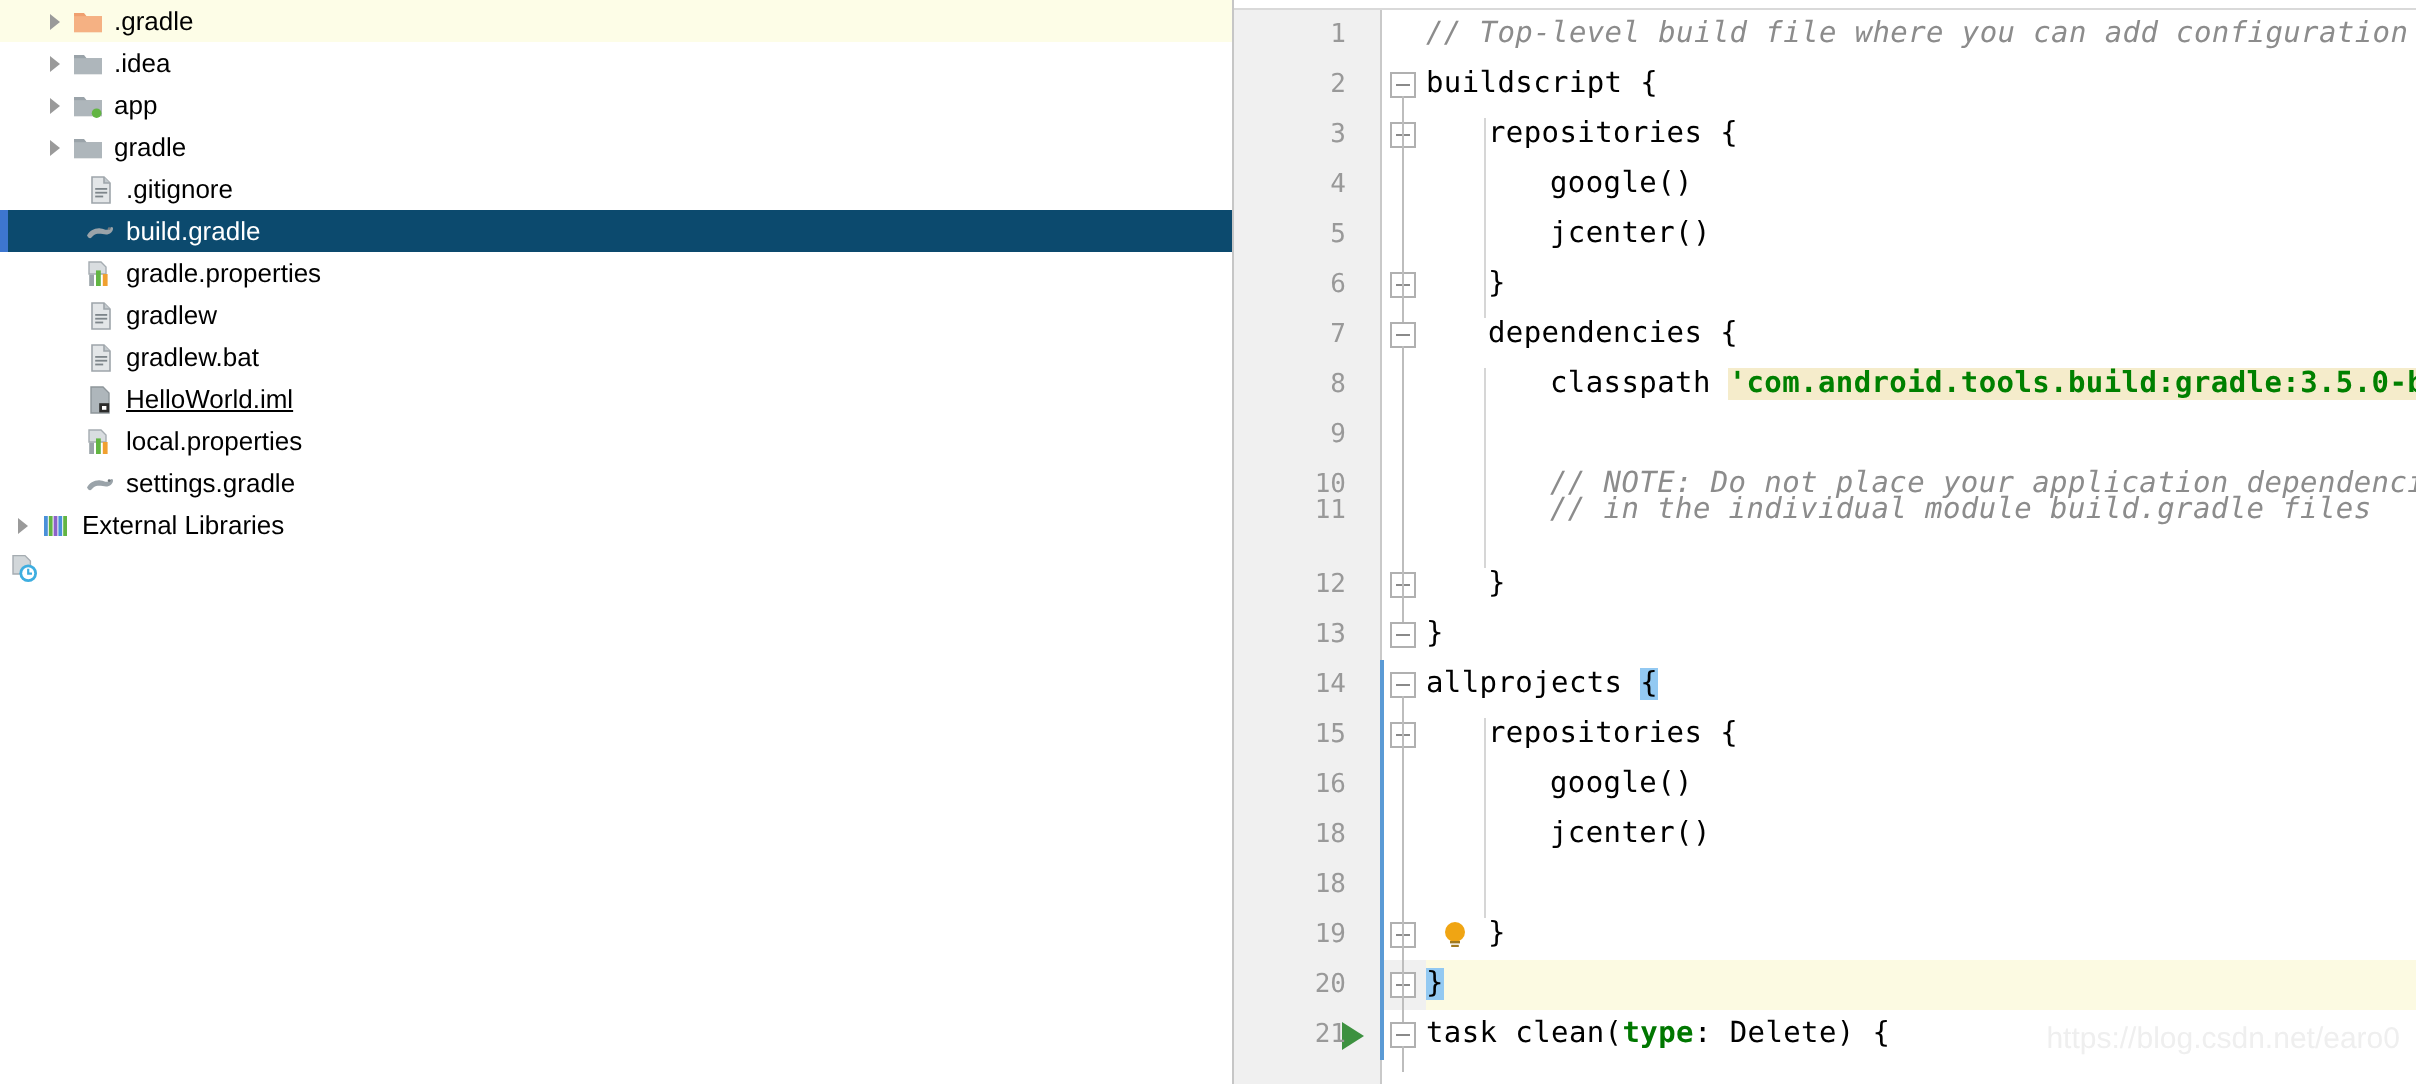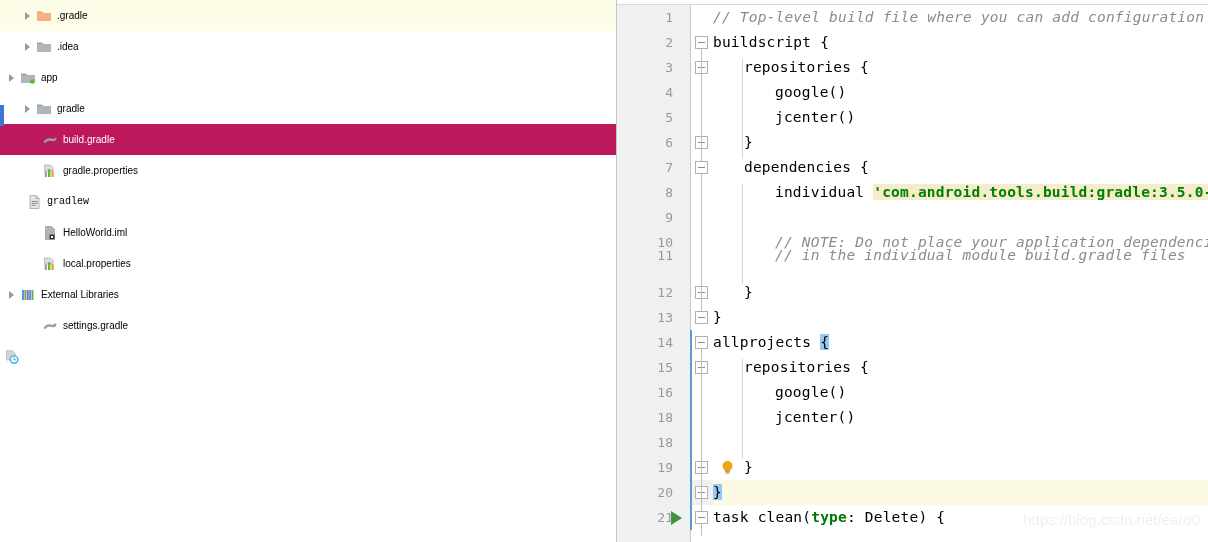--- a/index.html
+++ b/index.html
@@ -27,31 +27,31 @@
     position: relative;
     width: 617px;
     height: 542px;
     background: #ffffff;
     overflow: hidden;
     border-right: 1px solid #c6c6c6;
     box-sizing: border-box;
   }
   .tree-row {
     position: relative;
-    height: 31px;
+    height: 21px;
     line-height: 21px;
     display: flex;
     align-items: center;
     white-space: nowrap;
-    font-size: 10px;
+    font-size: 13px;
     color: #000000;
     padding-left: 4px;
   }
   .tree-row.hl { background: #fdfde7; }
-  .tree-row.sel { background: #be185d; color: #ffffff; text-align: right; }
+  .tree-row.sel { background: #0c4a6e; color: #ffffff; text-align: right; }
 
   .twisty {
     width: 16px;
     min-width: 16px;
     height: 21px;
     position: relative;
     display: inline-block;
   }
   .twisty.has::before {
     content: "";
@@ -260,123 +260,153 @@
         <div class="tree-row" style="padding-left: 20px;">
           <span class="twisty has"></span>
           <span class="ticon">
             <svg width="16" height="16" viewBox="0 0 16 16">
               <path d="M1 3.5h5l1.3 1.6H15v8H1z" fill="#9aa3a9"></path>
               <path d="M1 5.1h14v7.9H1z" fill="#aeb6bb"></path>
             </svg>
           </span>
           <span class="tlabel">.idea</span>
         </div>
-        <div class="tree-row" style="padding-left: 4px;">
+        <div class="tree-row" style="padding-left: 20px;">
           <span class="twisty has"></span>
           <span class="ticon">
             <svg width="16" height="16" viewBox="0 0 16 16">
               <path d="M1 3.5h5l1.3 1.6H15v8H1z" fill="#9aa3a9"></path>
               <path d="M1 5.1h14v7.9H1z" fill="#aeb6bb"></path>
               <circle cx="12.3" cy="11.6" r="2.4" fill="#62b543"></circle>
             </svg>
           </span>
           <span class="tlabel">app</span>
         </div>
         <div class="tree-row" style="padding-left: 20px; text-align: center;">
           <span class="twisty has"></span>
           <span class="ticon">
             <svg width="16" height="16" viewBox="0 0 16 16">
               <path d="M1 3.5h5l1.3 1.6H15v8H1z" fill="#9aa3a9"></path>
               <path d="M1 5.1h14v7.9H1z" fill="#aeb6bb"></path>
             </svg>
           </span>
           <span class="tlabel">gradle</span>
         </div>
-        <div class="tree-row sel" style="padding-left: 42px;">
-          <span class="twisty" style="width: 0px; min-width: 0px;"></span>
-          <span class="ticon">
-            <svg width="16" height="16" viewBox="0 0 16 16">
-              <path d="M1.5 9.8c1.2-2.4 4-4 6.8-3.6 1.6.2 2.6 1 3.6.6 1-.4 1.6-1.5 2.3-1.2.6.3.4 1.6-.6 2.6-1.3 1.3-2.9 1.1-4.3.8-1.6-.3-3.2-.3-4.4.6-.8.6-1.3 1.5-1.9 1.5-.6 0-1.1-.5-1.5-1.3z" fill="#9aa3a9"></path>
-              <circle cx="12.6" cy="6.3" r="0.7" fill="#6e767b"></circle>
-            </svg>
-          </span>
-          <span class="tlabel">build.gradle</span>
-        </div>
         <div class="tree-row" style="padding-left: 42px;">
-          <span class="twisty" style="width: 0px; min-width: 0px;"></span>
-          <span class="ticon">
-            <svg width="16" height="16" viewBox="0 0 16 16">
-              <path d="M2.5 2h6l2.5 2.5V8H2.5z" fill="#d9dde0" stroke="#a5acb1" stroke-width="0.7"></path>
-              <rect x="2.6" y="8.3" width="2.4" height="5.7" fill="#9aa3a9"></rect>
-              <rect x="6" y="6.2" width="2.4" height="7.8" fill="#62b543"></rect>
-              <rect x="9.4" y="8.0" width="2.4" height="6" fill="#f0a030"></rect>
-            </svg>
-          </span>
-          <span class="tlabel">gradle.properties</span>
-        </div>
-        <div class="tree-row" style="padding-left: 26px; font-family: Liberation Mono, monospace;">
           <span class="twisty" style="width: 0px; min-width: 0px;"></span>
           <span class="ticon">
             <svg width="16" height="16" viewBox="0 0 16 16">
               <path d="M4 1.5h6l3 3v10H4z" fill="#e3e6e8" stroke="#9ea5aa" stroke-width="0.8"></path>
               <path d="M10 1.5v3h3" fill="#c3c9cd" stroke="#9ea5aa" stroke-width="0.8"></path>
               <g fill="#7d858a">
                 <rect x="5.6" y="7" width="6" height="0.9"></rect>
                 <rect x="5.6" y="8.9" width="6" height="0.9"></rect>
                 <rect x="5.6" y="10.8" width="4" height="0.9"></rect>
               </g>
             </svg>
           </span>
-          <span class="tlabel">gradlew</span>
-        </div>
-        <div class="tree-row" style="padding-left: 42px;">
-          <span class="twisty" style="width: 0px; min-width: 0px;"></span>
-          <span class="ticon">
-            <svg width="16" height="16" viewBox="0 0 16 16">
-              <path d="M3.5 1.5h6l3 3v10h-9z" fill="#aeb6bb" stroke="#8e969b" stroke-width="0.7"></path>
-              <rect x="7.6" y="9.6" width="5" height="4.6" fill="#2b2b2b"></rect>
-              <rect x="9" y="11" width="2.2" height="1.9" fill="#ffffff"></rect>
-            </svg>
-          </span>
-          <span class="tlabel">HelloWorld.iml</span>
+          <span class="tlabel">.gitignore</span>
+        </div>
+        <div class="tree-row sel" style="padding-left: 42px;">
+          <span class="twisty" style="width: 0px; min-width: 0px;"></span>
+          <span class="ticon">
+            <svg width="16" height="16" viewBox="0 0 16 16">
+              <path d="M1.5 9.8c1.2-2.4 4-4 6.8-3.6 1.6.2 2.6 1 3.6.6 1-.4 1.6-1.5 2.3-1.2.6.3.4 1.6-.6 2.6-1.3 1.3-2.9 1.1-4.3.8-1.6-.3-3.2-.3-4.4.6-.8.6-1.3 1.5-1.9 1.5-.6 0-1.1-.5-1.5-1.3z" fill="#9aa3a9"></path>
+              <circle cx="12.6" cy="6.3" r="0.7" fill="#6e767b"></circle>
+            </svg>
+          </span>
+          <span class="tlabel">build.gradle</span>
         </div>
         <div class="tree-row" style="padding-left: 42px;">
           <span class="twisty" style="width: 0px; min-width: 0px;"></span>
           <span class="ticon">
             <svg width="16" height="16" viewBox="0 0 16 16">
               <path d="M2.5 2h6l2.5 2.5V8H2.5z" fill="#d9dde0" stroke="#a5acb1" stroke-width="0.7"></path>
               <rect x="2.6" y="8.3" width="2.4" height="5.7" fill="#9aa3a9"></rect>
               <rect x="6" y="6.2" width="2.4" height="7.8" fill="#62b543"></rect>
               <rect x="9.4" y="8.0" width="2.4" height="6" fill="#f0a030"></rect>
             </svg>
           </span>
+          <span class="tlabel">gradle.properties</span>
+        </div>
+        <div class="tree-row" style="padding-left: 42px;">
+          <span class="twisty" style="width: 0px; min-width: 0px;"></span>
+          <span class="ticon">
+            <svg width="16" height="16" viewBox="0 0 16 16">
+              <path d="M4 1.5h6l3 3v10H4z" fill="#e3e6e8" stroke="#9ea5aa" stroke-width="0.8"></path>
+              <path d="M10 1.5v3h3" fill="#c3c9cd" stroke="#9ea5aa" stroke-width="0.8"></path>
+              <g fill="#7d858a">
+                <rect x="5.6" y="7" width="6" height="0.9"></rect>
+                <rect x="5.6" y="8.9" width="6" height="0.9"></rect>
+                <rect x="5.6" y="10.8" width="4" height="0.9"></rect>
+              </g>
+            </svg>
+          </span>
+          <span class="tlabel">gradlew</span>
+        </div>
+        <div class="tree-row" style="padding-left: 42px;">
+          <span class="twisty" style="width: 0px; min-width: 0px;"></span>
+          <span class="ticon">
+            <svg width="16" height="16" viewBox="0 0 16 16">
+              <path d="M4 1.5h6l3 3v10H4z" fill="#e3e6e8" stroke="#9ea5aa" stroke-width="0.8"></path>
+              <path d="M10 1.5v3h3" fill="#c3c9cd" stroke="#9ea5aa" stroke-width="0.8"></path>
+              <g fill="#7d858a">
+                <rect x="5.6" y="7" width="6" height="0.9"></rect>
+                <rect x="5.6" y="8.9" width="6" height="0.9"></rect>
+                <rect x="5.6" y="10.8" width="4" height="0.9"></rect>
+              </g>
+            </svg>
+          </span>
+          <span class="tlabel">gradlew.bat</span>
+        </div>
+        <div class="tree-row" style="padding-left: 42px; text-decoration: underline;">
+          <span class="twisty" style="width: 0px; min-width: 0px;"></span>
+          <span class="ticon">
+            <svg width="16" height="16" viewBox="0 0 16 16">
+              <path d="M3.5 1.5h6l3 3v10h-9z" fill="#aeb6bb" stroke="#8e969b" stroke-width="0.7"></path>
+              <rect x="7.6" y="9.6" width="5" height="4.6" fill="#2b2b2b"></rect>
+              <rect x="9" y="11" width="2.2" height="1.9" fill="#ffffff"></rect>
+            </svg>
+          </span>
+          <span class="tlabel">HelloWorld.iml</span>
+        </div>
+        <div class="tree-row" style="padding-left: 42px;">
+          <span class="twisty" style="width: 0px; min-width: 0px;"></span>
+          <span class="ticon">
+            <svg width="16" height="16" viewBox="0 0 16 16">
+              <path d="M2.5 2h6l2.5 2.5V8H2.5z" fill="#d9dde0" stroke="#a5acb1" stroke-width="0.7"></path>
+              <rect x="2.6" y="8.3" width="2.4" height="5.7" fill="#9aa3a9"></rect>
+              <rect x="6" y="6.2" width="2.4" height="7.8" fill="#62b543"></rect>
+              <rect x="9.4" y="8.0" width="2.4" height="6" fill="#f0a030"></rect>
+            </svg>
+          </span>
           <span class="tlabel">local.properties</span>
+        </div>
+        <div class="tree-row" style="padding-left: 42px;">
+          <span class="twisty" style="width: 0px; min-width: 0px;"></span>
+          <span class="ticon">
+            <svg width="16" height="16" viewBox="0 0 16 16">
+              <path d="M1.5 9.8c1.2-2.4 4-4 6.8-3.6 1.6.2 2.6 1 3.6.6 1-.4 1.6-1.5 2.3-1.2.6.3.4 1.6-.6 2.6-1.3 1.3-2.9 1.1-4.3.8-1.6-.3-3.2-.3-4.4.6-.8.6-1.3 1.5-1.9 1.5-.6 0-1.1-.5-1.5-1.3z" fill="#9aa3a9"></path>
+              <circle cx="12.6" cy="6.3" r="0.7" fill="#6e767b"></circle>
+            </svg>
+          </span>
+          <span class="tlabel">settings.gradle</span>
         </div>
         <div class="tree-row" style="padding-left: 4px;">
           <span class="twisty has"></span>
           <span class="ticon">
             <svg width="16" height="16" viewBox="0 0 16 16">
               <rect x="2" y="3" width="1.9" height="10" fill="#4a90d9"></rect>
               <rect x="4.4" y="3" width="1.9" height="10" fill="#62b543"></rect>
               <rect x="6.8" y="3" width="1.9" height="10" fill="#8c62c8"></rect>
               <rect x="9.2" y="3" width="1.9" height="10" fill="#4a90d9"></rect>
               <rect x="11.6" y="3" width="1.9" height="10" fill="#62b543"></rect>
             </svg>
           </span>
           <span class="tlabel">External Libraries</span>
-        </div>
-        <div class="tree-row" style="padding-left: 42px;">
-          <span class="twisty" style="width: 0px; min-width: 0px;"></span>
-          <span class="ticon">
-            <svg width="16" height="16" viewBox="0 0 16 16">
-              <path d="M1.5 9.8c1.2-2.4 4-4 6.8-3.6 1.6.2 2.6 1 3.6.6 1-.4 1.6-1.5 2.3-1.2.6.3.4 1.6-.6 2.6-1.3 1.3-2.9 1.1-4.3.8-1.6-.3-3.2-.3-4.4.6-.8.6-1.3 1.5-1.9 1.5-.6 0-1.1-.5-1.5-1.3z" fill="#9aa3a9"></path>
-              <circle cx="12.6" cy="6.3" r="0.7" fill="#6e767b"></circle>
-            </svg>
-          </span>
-          <span class="tlabel">settings.gradle</span>
         </div>
         <div class="tree-row" style="padding-left: 4px;">
           <span class="twisty" style="width: 0px; min-width: 0px;"></span>
           <span class="ticon">
             <svg width="16" height="16" viewBox="0 0 16 16">
               <path d="M2.5 1.8h6l2.7 2.7v6.5h-8.7z" fill="#d2d7da" stroke="#a5acb1" stroke-width="0.7"></path>
               <circle cx="10.1" cy="10.6" r="4.4" fill="#3eaee0"></circle>
               <circle cx="10.1" cy="10.6" r="3" fill="#ffffff"></circle>
               <path d="M10.1 8.4v2.4h1.9" stroke="#3eaee0" stroke-width="1.1" fill="none"></path>
             </svg>
@@ -445,21 +475,21 @@
         <div class="eline" style="top: 130px;">
           <div class="lnum">6</div>
           <div class="code" style="left: 127px;"><span>}</span></div>
         </div>
         <div class="eline" style="top: 155px;">
           <div class="lnum">7</div>
           <div class="code" style="left: 127px;"><span>dependencies {</span></div>
         </div>
         <div class="eline" style="top: 180px;">
           <div class="lnum">8</div>
-          <div class="code" style="left: 158px;"><span>individual </span><span class="str strhl">'com.android.tools.build:gradle:3.5.0-beta04'</span></div>
+          <div class="code" style="left: 158px;"><span>classpath </span><span class="str strhl">'com.android.tools.build:gradle:3.5.0-beta04'</span></div>
         </div>
         <div class="eline" style="top: 205px;">
           <div class="lnum">9</div>
           <div class="code" style="left: 96px;"></div>
         </div>
         <div class="eline" style="top: 230px;">
           <div class="lnum">10</div>
           <div class="code" style="left: 158px;"><span class="cmt">// NOTE: Do not place your application dependencies here</span></div>
         </div>
         <div class="eline" style="top: 243px;">

